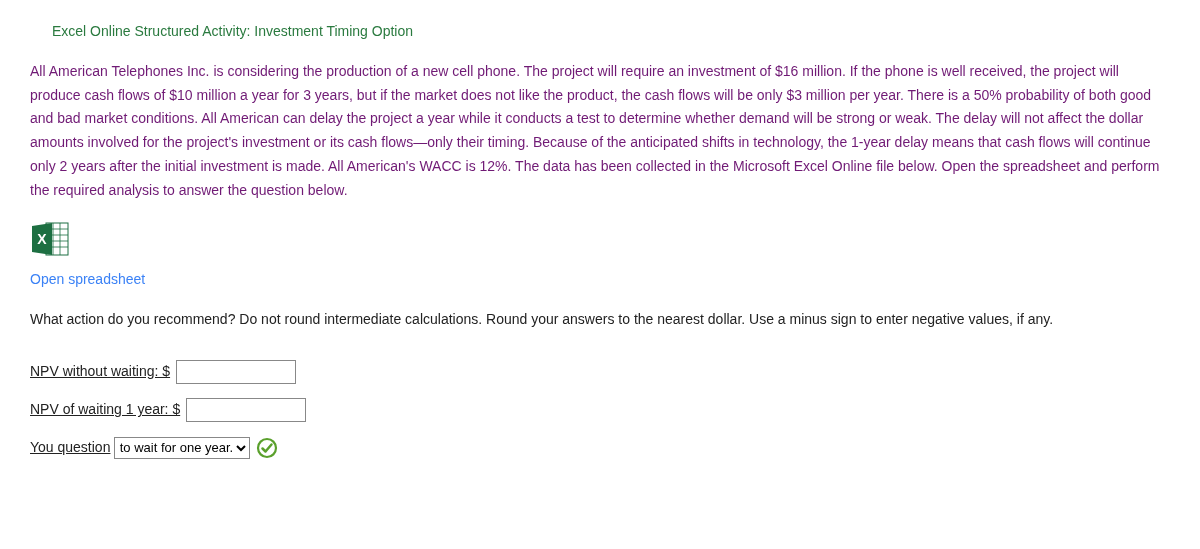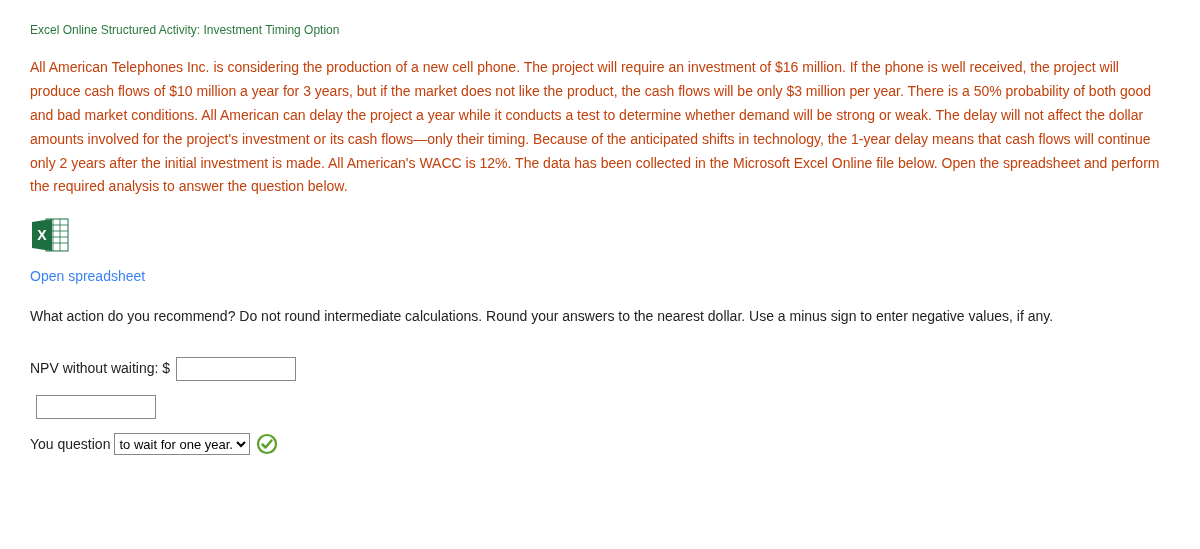--- a/index.html
+++ b/index.html
@@ -6,25 +6,26 @@
       font-family: Verdana, Geneva, sans-serif;
       font-size: 14px;
       color: #222;
       margin: 0;
       padding: 20px 30px;
       line-height: 1.7;
       background: #fff;
     }
     .title {
       color: #2a7a3f;
-      font-size: 12px;
+      font-size: 14px;
       margin-bottom: 16px;
+      margin-left: 22px;
     }
     .body-text {
-      color: #c2410c;
+      color: #701a75;
       margin-bottom: 18px;
     }
     .excel-icon-wrap {
       margin-top: 8px;
       margin-bottom: 4px;
     }
     .excel-icon {
       width: 40px;
       height: 36px;
       display: inline-block;
@@ -39,37 +40,39 @@
     .question-text {
       margin-bottom: 28px;
     }
     .input-row {
       margin-bottom: 14px;
       display: flex;
       align-items: center;
     }
     .input-label {
       color: #222;
+      text-decoration: underline;
     }
     input[type="text"] {
       width: 110px;
       height: 20px;
       border: 1px solid #888;
       margin-left: 6px;
       padding: 1px 4px;
       font-family: inherit;
       font-size: 13px;
     }
     select {
       border: 1px solid #888;
       font-family: inherit;
       font-size: 13px;
       height: 22px;
       margin-left: 4px;
       background: #fff;
+      text-align: center;
     }
     .check-icon {
       width: 22px;
       height: 22px;
       margin-left: 6px;
       vertical-align: middle;
     }
   </style>
 </head>
 <body>
@@ -99,20 +102,21 @@
 <div class="open-link">Open spreadsheet</div>
 
 <div class="question-text">What action do you recommend? Do not round intermediate calculations. Round your answers to the nearest dollar. Use a minus sign to enter negative values, if any.</div>
 
 <div class="input-row">
   <span class="input-label">NPV without waiting: $</span>
   <input type="text" value="" style="">
 </div>
 
 <div class="input-row">
+  <span class="input-label">NPV of waiting 1 year: $</span>
   <input type="text" value="" style="">
 </div>
 
 <div class="input-row">
   <span class="input-label">You question</span>
   <select>
     <option>to wait for one year.</option>
   </select>
   <span class="check-icon">
     <svg viewBox="0 0 22 22" width="22" height="22">

